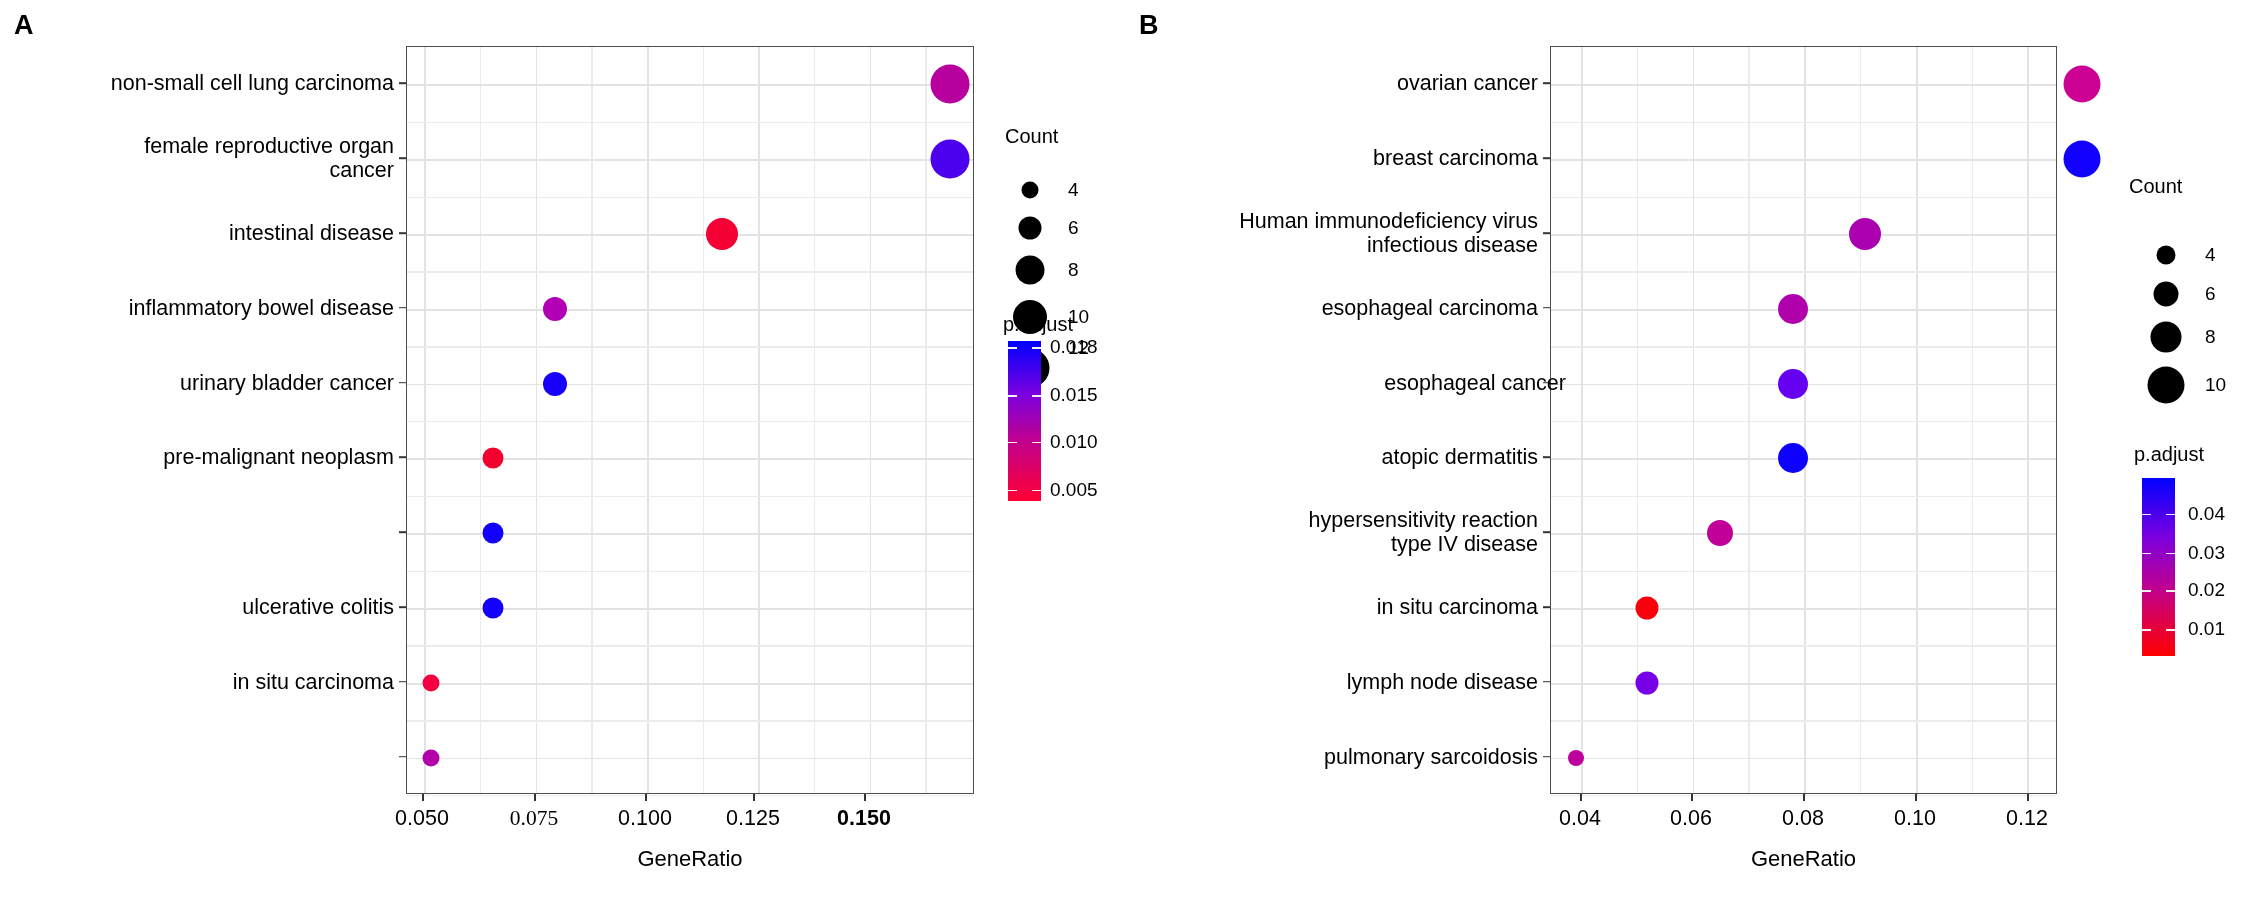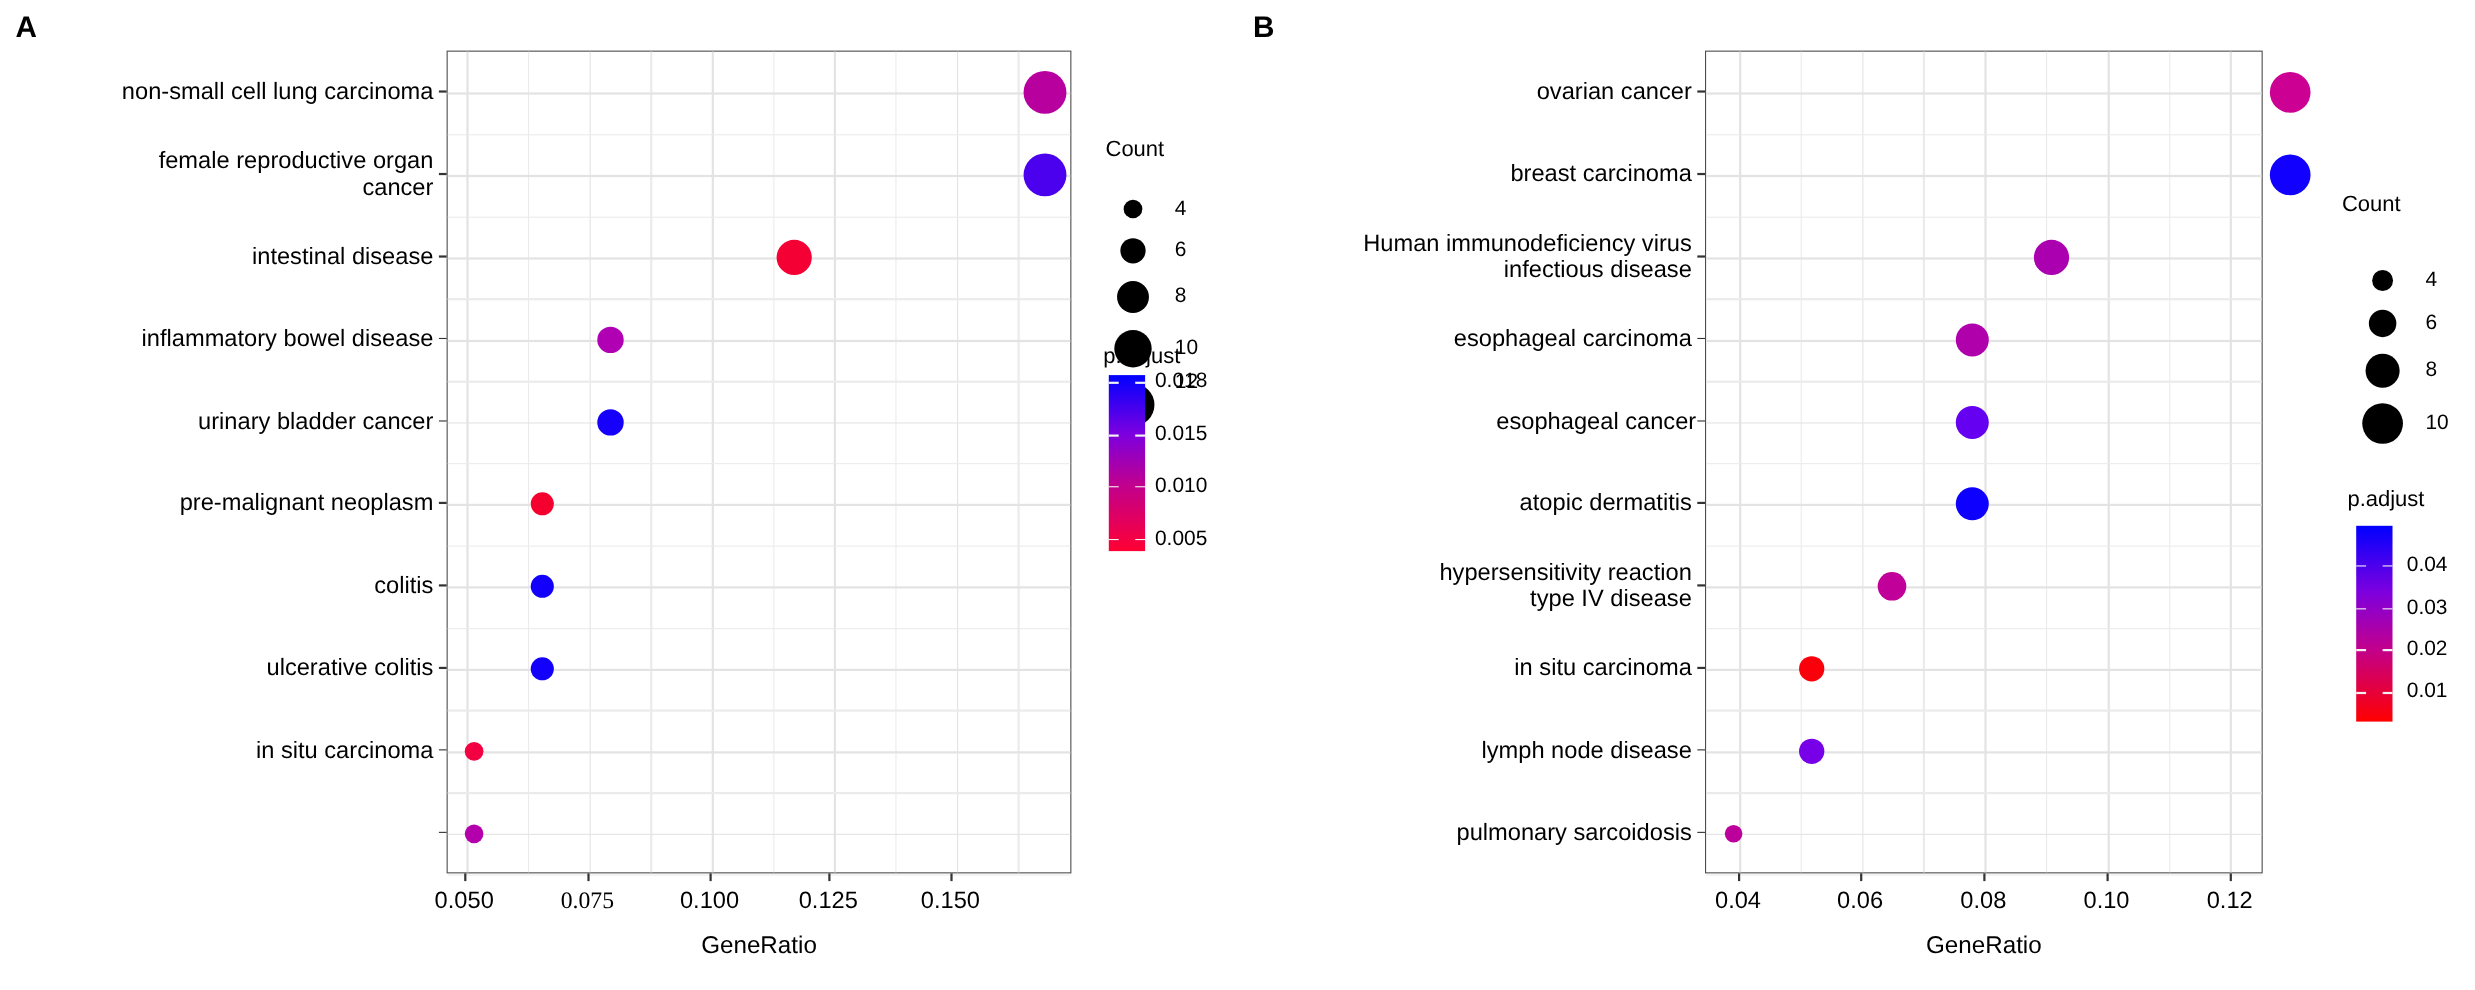--- a/index.html
+++ b/index.html
@@ -117,36 +117,35 @@
 cancer</div>
       <div class="ytick-mark" style="left: 399px; top: 233px;"></div>
       <div class="ytick-label" style="right: 731px; top: 233px; width: 376px;">intestinal disease</div>
       <div class="ytick-mark" style="left: 399px; top: 307.8px;"></div>
       <div class="ytick-label" style="right: 731px; top: 307.8px; width: 376px;">inflammatory bowel disease</div>
       <div class="ytick-mark" style="left: 399px; top: 382.6px;"></div>
       <div class="ytick-label" style="right: 731px; top: 382.6px; width: 376px;">urinary bladder cancer</div>
       <div class="ytick-mark" style="left: 399px; top: 457.4px;"></div>
       <div class="ytick-label" style="right: 731px; top: 457.4px; width: 376px;">pre-malignant neoplasm</div>
       <div class="ytick-mark" style="left: 399px; top: 532.2px;"></div>
-      <div class="ytick-label" style="right: 731px; top: 532.2px; width: 376px;">colitis</div>
       <div class="ytick-mark" style="left: 399px; top: 607px;"></div>
       <div class="ytick-label" style="right: 731px; top: 607px; width: 376px;">ulcerative colitis</div>
       <div class="ytick-mark" style="left: 399px; top: 681.8px;"></div>
       <div class="ytick-label" style="right: 731px; top: 681.8px; width: 376px;">in situ carcinoma</div>
       <div class="ytick-mark" style="left: 399px; top: 756.6px;"></div>
       <div class="xtick-mark" style="left: 422px; top: 794px;"></div>
       <div class="xtick-label" style="left: 422px; top: 806px;">0.050</div>
       <div class="xtick-mark" style="left: 534px; top: 794px;"></div>
       <div class="xtick-label" style="left: 534px; top: 806px; font-family: Liberation Serif, serif;">0.075</div>
       <div class="xtick-mark" style="left: 645px; top: 794px;"></div>
       <div class="xtick-label" style="left: 645px; top: 806px;">0.100</div>
       <div class="xtick-mark" style="left: 753px; top: 794px;"></div>
       <div class="xtick-label" style="left: 753px; top: 806px;">0.125</div>
       <div class="xtick-mark" style="left: 864px; top: 794px;"></div>
-      <div class="xtick-label" style="left: 864px; top: 806px;">0.150</div>
+      <div class="xtick-label" style="left: 864px; top: 806px; font-weight: bold;">0.150</div>
       <div class="axis-title" style="left: 690px; top: 846px;">GeneRatio</div>
       <div class="legend-title" style="left: 1005px; top: 125px;">Count</div>
       <div class="legend-key" style="left: 1030px; top: 190px; width: 17px; height: 17px;"></div>
       <div class="legend-key-label" style="left: 1068px; top: 190px;">4</div>
       <div class="legend-key" style="left: 1030px; top: 228px; width: 23px; height: 23px;"></div>
       <div class="legend-key-label" style="left: 1068px; top: 228px;">6</div>
       <div class="legend-key" style="left: 1030px; top: 270px; width: 29px; height: 29px;"></div>
       <div class="legend-key-label" style="left: 1068px; top: 270px;">8</div>
       <div class="legend-key" style="left: 1030px; top: 317px; width: 34px; height: 34px;"></div>
       <div class="legend-key-label" style="left: 1068px; top: 317px;">10</div>
@@ -215,21 +214,21 @@
       <div class="ytick-mark" style="left: 418px; top: 83.4px;"></div>
       <div class="ytick-label" style="right: 712px; top: 83.4px; width: 395px;">ovarian cancer</div>
       <div class="ytick-mark" style="left: 418px; top: 158.2px;"></div>
       <div class="ytick-label" style="right: 712px; top: 158.2px; width: 395px;">breast carcinoma</div>
       <div class="ytick-mark" style="left: 418px; top: 233px;"></div>
       <div class="ytick-label" style="right: 712px; top: 233px; width: 395px;">Human immunodeficiency virus
 infectious disease</div>
       <div class="ytick-mark" style="left: 418px; top: 307.8px;"></div>
       <div class="ytick-label" style="right: 712px; top: 307.8px; width: 395px;">esophageal carcinoma</div>
       <div class="ytick-mark" style="left: 418px; top: 382.6px;"></div>
-      <div class="ytick-label" style="right: 708px; top: 382.6px; width: 395px;">esophageal cancer</div>
+      <div class="ytick-label" style="right: 684px; top: 382.6px; width: 395px;">esophageal cancer</div>
       <div class="ytick-mark" style="left: 418px; top: 457.4px;"></div>
       <div class="ytick-label" style="right: 712px; top: 457.4px; width: 395px;">atopic dermatitis</div>
       <div class="ytick-mark" style="left: 418px; top: 532.2px;"></div>
       <div class="ytick-label" style="right: 712px; top: 532.2px; width: 395px;">hypersensitivity reaction
 type IV disease</div>
       <div class="ytick-mark" style="left: 418px; top: 607px;"></div>
       <div class="ytick-label" style="right: 712px; top: 607px; width: 395px;">in situ carcinoma</div>
       <div class="ytick-mark" style="left: 418px; top: 681.8px;"></div>
       <div class="ytick-label" style="right: 712px; top: 681.8px; width: 395px;">lymph node disease</div>
       <div class="ytick-mark" style="left: 418px; top: 756.6px;"></div>

